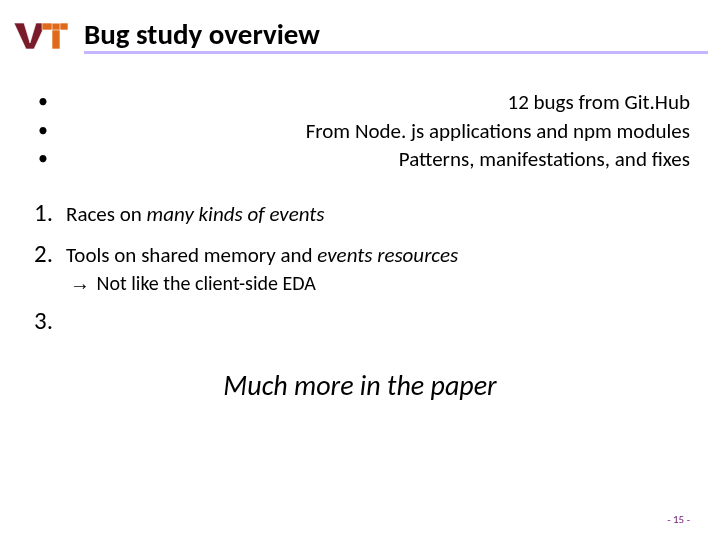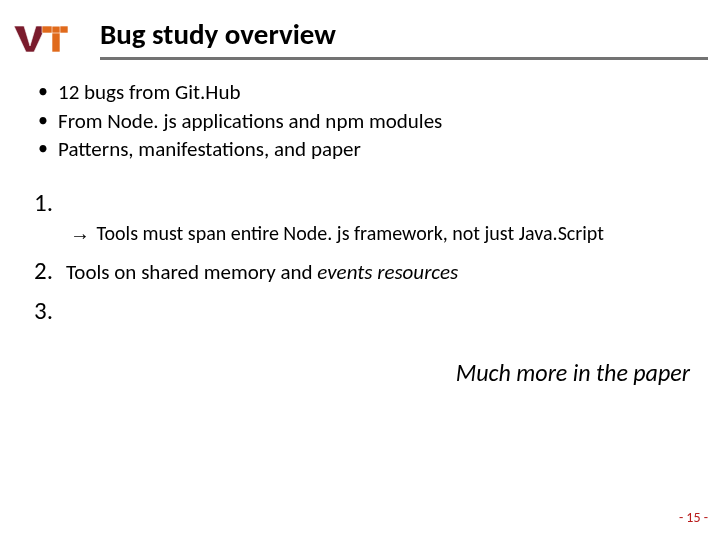--- a/index.html
+++ b/index.html
@@ -22,32 +22,32 @@
     height: 30px;
     flex-shrink: 0;
     margin-right: 14px;
     position: relative;
   }
   .logo svg { display: block; }
   .title {
     font-size: 29px;
     font-weight: 700;
     color: #000;
-    border-bottom: 3px solid #737373;
-    padding-bottom: 6px;
+    border-bottom: 3px solid #c4b5fd;
+    padding-bottom: 0;
     flex: 1;
     line-height: 1.15;
-    margin-left: 16px;
   }
   .content {
     padding: 14px 30px 0 30px;
   }
   .bullet-list {
     list-style: none;
-    margin: 0 0 24px 8px;
+    margin: 16px 0 24px 8px;
+    text-align: right;
   }
   .bullet-list li {
     font-size: 21px;
     line-height: 1.35;
     padding-left: 20px;
     position: relative;
   }
   .bullet-list li::before {
     content: "•";
     position: absolute;
@@ -81,31 +81,31 @@
     font-size: 20px;
     line-height: 1.35;
     padding-left: 36px;
     margin-top: 0px;
   }
   .note .arrow {
     font-family: "Arial", sans-serif;
     margin-right: 2px;
   }
   .closing {
-    text-align: right;
+    text-align: center;
     font-style: italic;
-    font-size: 24px;
+    font-size: 28px;
     margin-top: 30px;
   }
   .pagenum {
     position: absolute;
-    right: 12px;
+    right: 30px;
     bottom: 14px;
-    font-size: 14px;
-    color: #b91c1c;
+    font-size: 11px;
+    color: #701a75;
   }
 </style>
 </head>
 <body>
 
 <div class="header">
   <div class="logo">
     <svg viewBox="0 0 58 30" width="58" height="30">
       <polygon points="2,2 12,2 18,22 24,2 34,2 22,28 14,28" fill="#7a1b2c"></polygon>
       <polygon points="2,2 12,2 18,22 24,2 34,2 22,28 14,28" fill="none" stroke="#fff" stroke-width="0.6"></polygon>
@@ -116,40 +116,43 @@
     </svg>
   </div>
   <div class="title">Bug study overview</div>
 </div>
 
 <div class="content">
 
   <ul class="bullet-list">
     <li>12 bugs from Git.Hub</li>
     <li>From Node. js applications and npm modules</li>
-    <li>Patterns, manifestations, and paper</li>
+    <li>Patterns, manifestations, and fixes</li>
   </ul>
 
   <div class="num-list">
 
     <div class="num-item">
       <div class="num-line">
         <span class="num">1.</span>
-      </div>
-      <div class="note">
-        <span class="arrow">→</span><span> Tools must span entire Node. js framework, not just Java.Script</span>
+        <span class="num-text">
+          <span>Races on </span><span class="em">many kinds of events</span><span></span>
+        </span>
       </div>
     </div>
 
     <div class="num-item">
       <div class="num-line">
         <span class="num">2.</span>
         <span class="num-text">
           <span>Tools on shared memory and </span><span class="em">events resources</span><span></span>
         </span>
+      </div>
+      <div class="note">
+        <span class="arrow">→</span><span> Not like the client-side EDA</span>
       </div>
     </div>
 
     <div class="num-item">
       <div class="num-line">
         <span class="num">3.</span>
       </div>
     </div>
 
   </div>

